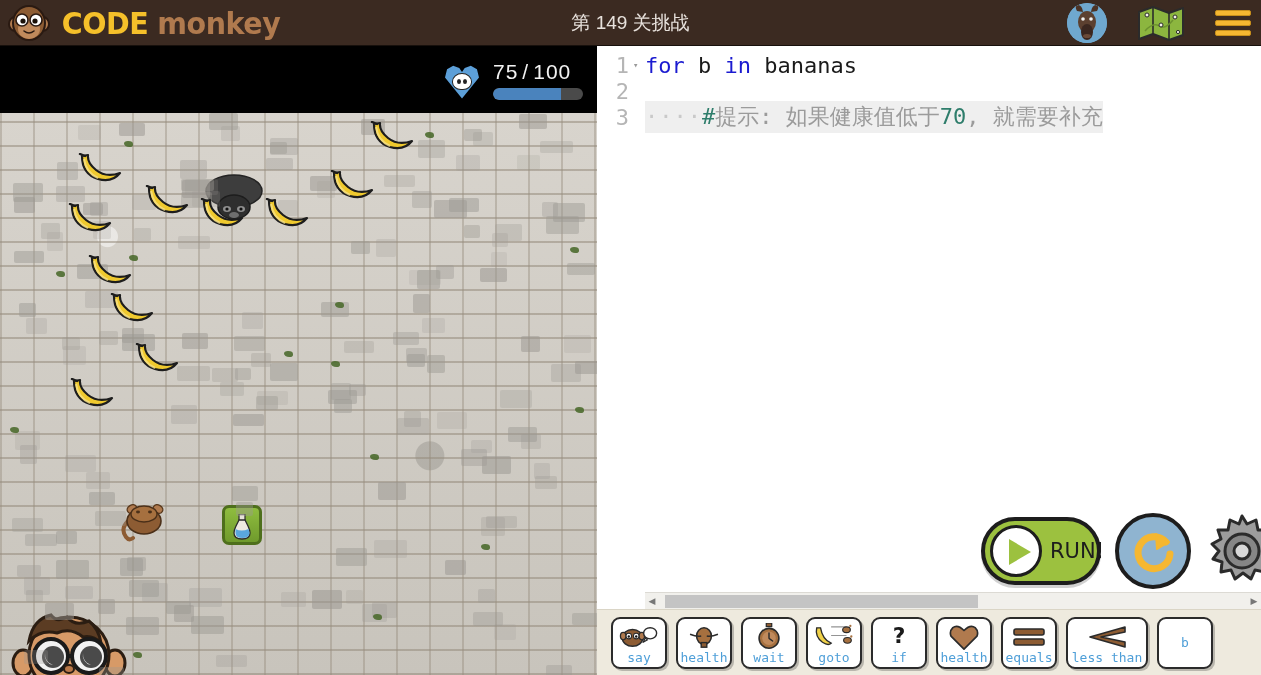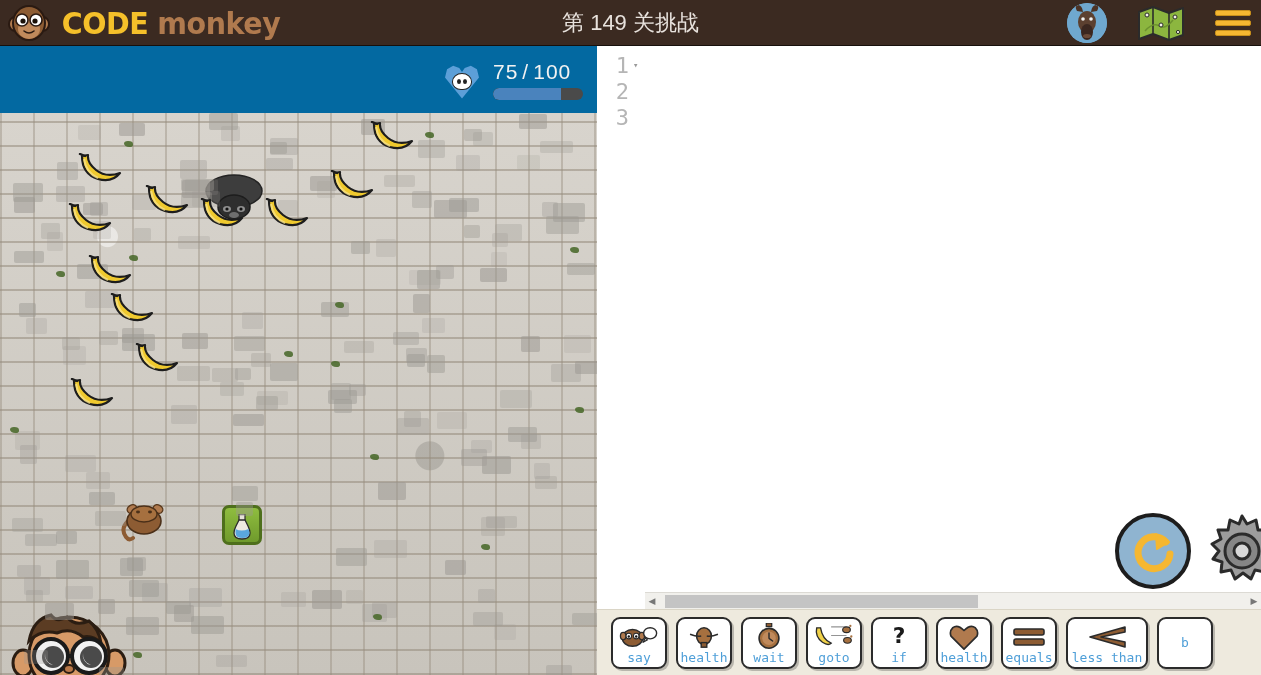--- a/index.html
+++ b/index.html
@@ -29,40 +29,40 @@
     font-weight: bold; font-size: 31px; letter-spacing: -0.5px;
     display: inline-block; vertical-align: middle;
     transform: scaleX(0.92);
   }
   .logo-code { color: #f5c02a; text-transform: uppercase; }
   .logo-monkey-word { color: #b07a4e; text-transform: lowercase; }
 
   .topbar-title {
     position: absolute; left: 0; top: 0; width: 1261px; height: 46px;
     display: flex; align-items: center; justify-content: center;
-    color: #e8e2dd; font-size: 22px;
+    color: #e8e2dd; font-size: 19px;
     pointer-events: none;
   }
   .topbar-right {
     position: absolute; right: 10px; top: 0; height: 46px;
     display: flex; align-items: center; gap: 30px;
   }
   .avatar-icon { width: 40px; height: 40px; border-radius: 50%; background: #6fa8cf; position: relative; overflow: hidden; }
   .map-icon { width: 48px; height: 36px; position: relative; }
   .hamburger { width: 36px; height: 26px; display: flex; flex-direction: column; justify-content: space-between; cursor: pointer; }
   .hamburger span { display: block; height: 6px; background: #f5b731; border-radius: 2px; border: 1px solid #c78f1c; }
 
   
   .game-panel {
     position: absolute; left: 0; top: 46px; width: 597px; height: 629px;
     background: #1b1b1b; overflow: hidden;
   }
   .hud {
     position: absolute; left: 0; top: 0; width: 597px; height: 67px;
-    background: #0369a1;
+    background: #000000;
     display: flex; align-items: center; justify-content: flex-end;
     padding-right: 14px; gap: 12px;
   }
   .heart {
     width: 36px; height: 36px; position: relative;
   }
   .heart-shape {
     width: 34px; height: 34px; background: #5c9fd8;
     position: absolute; left: 0; top: 3px;
     clip-path: polygon(50% 100%, 0% 38%, 6% 14%, 24% 4%, 42% 10%, 50% 22%, 58% 10%, 76% 4%, 94% 14%, 100% 38%);
@@ -612,32 +612,38 @@
       </div>
   </div>
 
   <div class="editor-panel">
 
 
     <div class="code-area" id="code-area">
         <div class="code-line">
           <span class="ln">1</span>
           <span class="fold">▾</span>
+          <span class="code-text"><span class="kw">for</span><span class="ident"> b </span><span class="kw">in</span><span class="ident"> bananas</span></span>
         </div>
         <div class="code-line">
           <span class="ln">2</span>
           <span class="fold"></span>
         </div>
         <div class="code-line hl">
           <span class="ln">3</span>
           <span class="fold"></span>
+          <span class="code-text"><span class="dots">····</span><span class="cmt-accent">#</span><span class="cmt">提示: 如果健康值低于</span><span class="cmt-accent">70</span><span class="cmt">, 就需要补充</span></span>
         </div>
       </div>
 
     <div class="run-row">
+      <div class="run-btn">
+        <div class="run-play"></div>
+        <div class="run-label">RUN!</div>
+      </div>
       <div class="reset-btn">
         <svg viewBox="0 0 50 50" width="50" height="50">
           <path d="M38 16 a16 16 0 1 0 4 12" stroke="#f5b731" stroke-width="7" fill="none" stroke-linecap="round"></path>
           <path d="M28 8 L41 16 L29 23 Z" fill="#f5b731" stroke="#f5b731" stroke-width="2" stroke-linejoin="round"></path>
         </svg>
       </div>
       <div class="gear-btn">
         <svg viewBox="0 0 74 74" width="74" height="74">
           <g fill="#9d9d9d" stroke="#2b2b2b" stroke-width="3" stroke-linejoin="round">
             <path d="M37 2 l5 8 l9 -4 l2 10 l10 0 l-3 9 l9 5 l-7 7 l6 8 l-9 3 l1 10 l-10 -2 l-4 9 l-8 -6 l-8 6 l-4 -9 l-10 2 l1 -10 l-9 -3 l6 -8 l-7 -7 l9 -5 l-3 -9 l10 0 l2 -10 l9 4 Z"></path>

